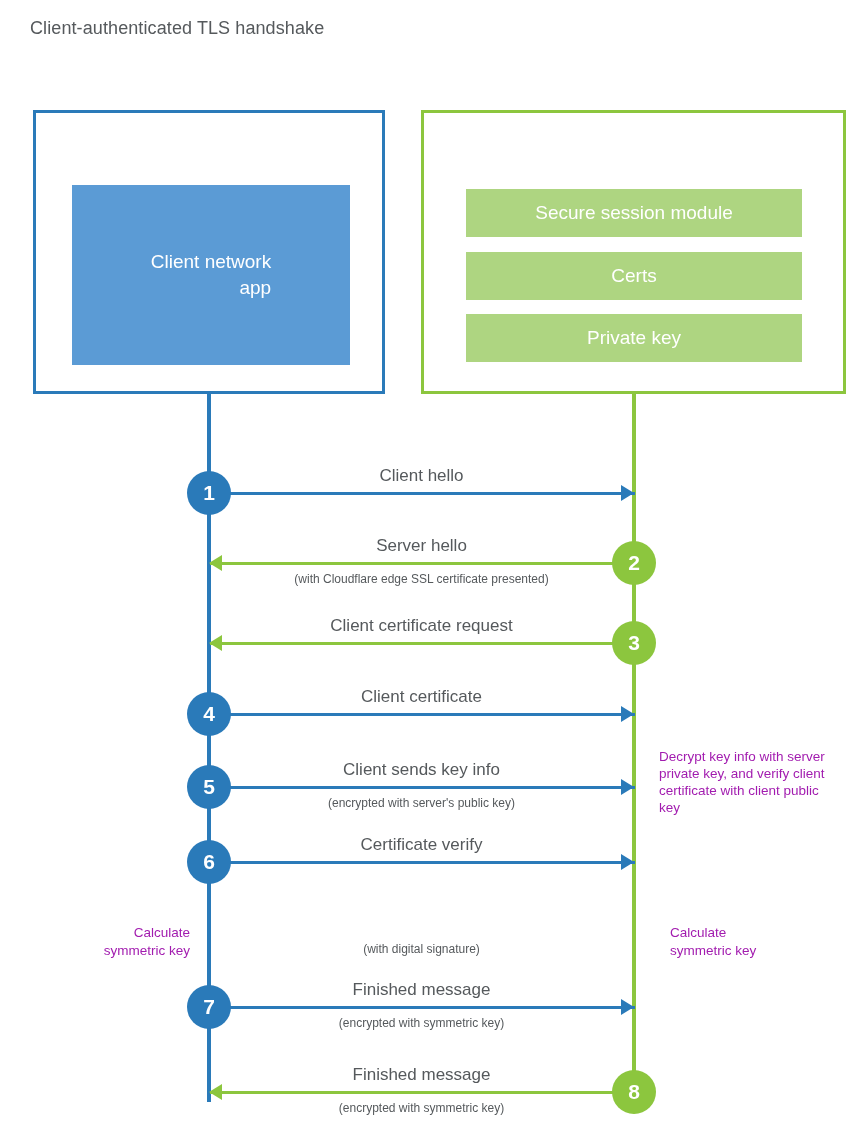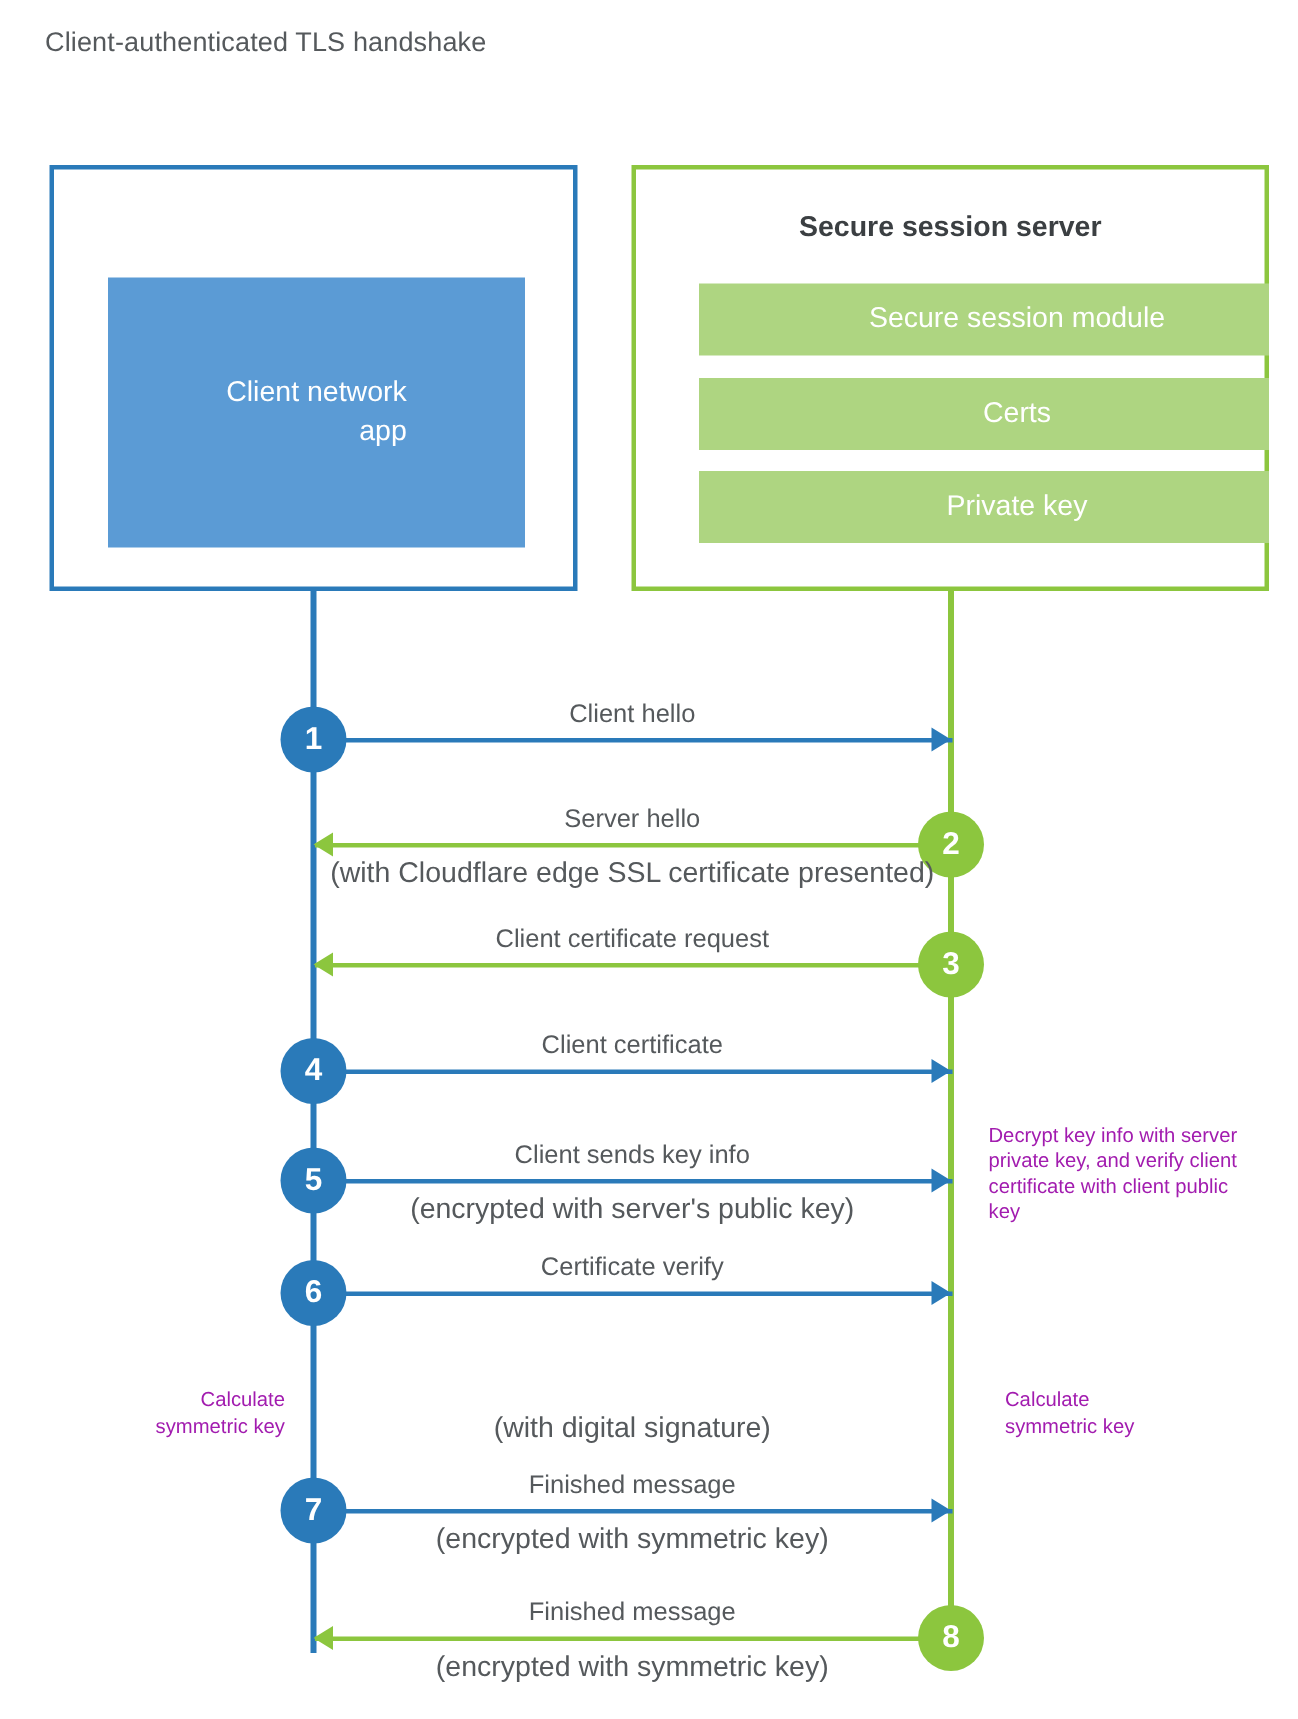--- a/index.html
+++ b/index.html
@@ -86,21 +86,20 @@
   
   .server-bar {
     position: absolute;
     left: 42px;
     width: 336px;
     height: 48px;
     background: #aed581;
     display: flex;
     align-items: center;
     justify-content: center;
-    padding-left: 44px;
   }
   .server-bar span {
     color: #ffffff;
     font-size: 19px;
     font-weight: 400;
   }
   #server-bar-0 { top: 76px; }
   #server-bar-1 { top: 139px; }
   #server-bar-2 { top: 201px; }
 
@@ -161,21 +160,21 @@
     position: absolute;
     text-align: right;
     font-size: 17px;
     color: #55595c;
     white-space: nowrap;
     transform: translateX(-50%);
   }
   .msg-sub {
     position: absolute;
     text-align: center;
-    font-size: 19px;
+    font-size: 12px;
     color: #55595c;
     white-space: nowrap;
     transform: translateX(-50%);
   }
 
   
   .side-note {
     position: absolute;
     font-size: 13.5px;
     line-height: 17px;
@@ -209,21 +208,20 @@
 
   <div id="page-title">Client-authenticated TLS handshake</div>
 
   <div id="client-box" class="party-box">
     <div id="client-app">
       <div id="client-app-label">Client network<br>app</div>
     </div>
   </div>
 
   <div id="server-box" class="party-box">
-    <div class="party-title">Secure session server</div>
     <div id="server-bar-0" class="server-bar">
       <span>Secure session module</span>
     </div>
     <div id="server-bar-2" class="server-bar">
       <span>Private key</span>
     </div>
     <div id="server-bar-1" class="server-bar">
       <span>Certs</span>
     </div>
   </div>

